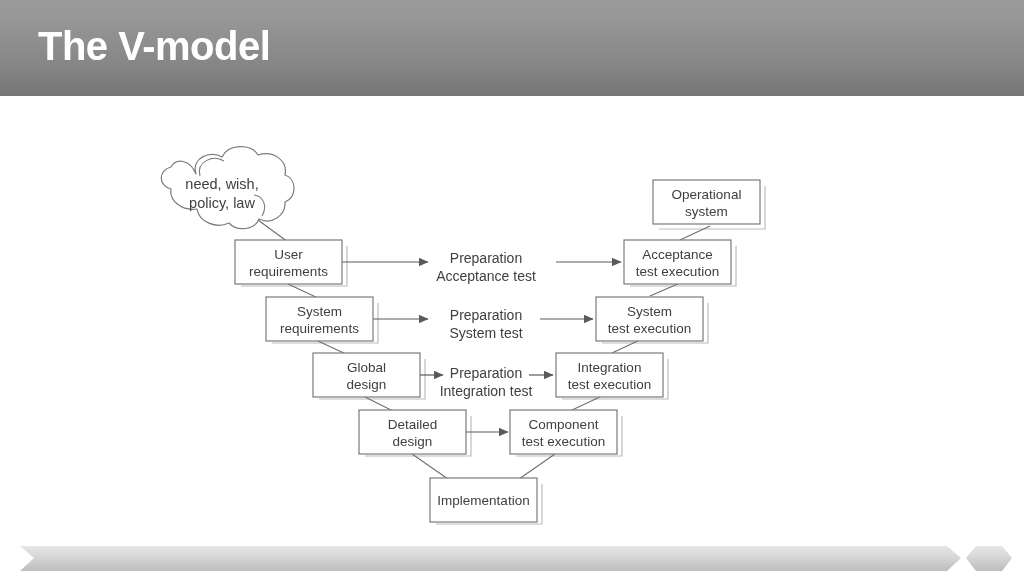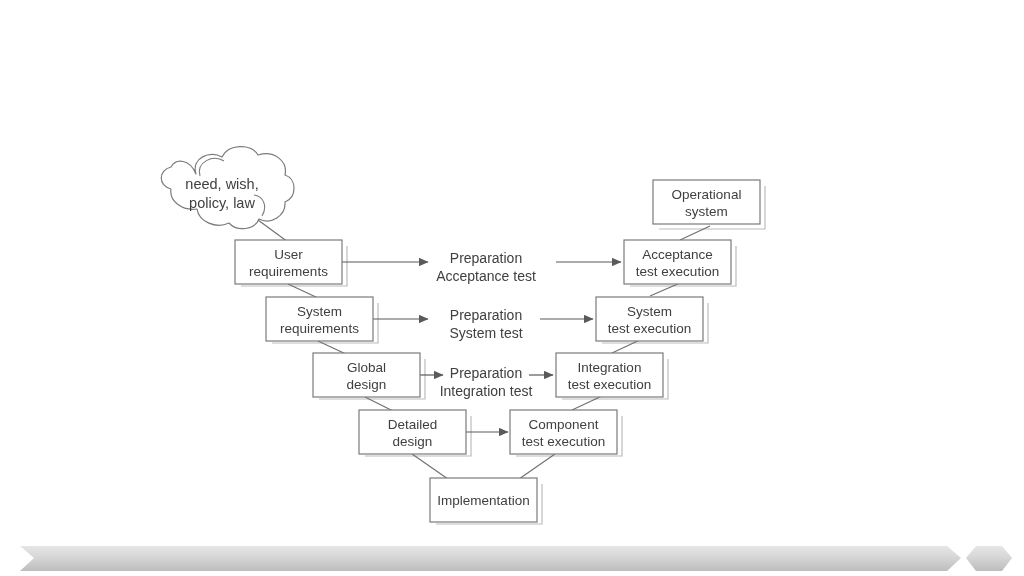--- a/index.html
+++ b/index.html
@@ -62,20 +62,23 @@
     top: 540px;
     width: 1024px;
     height: 36px;
   }
 </style>
 </head>
 <body>
 
 <div id="slide">
 
+  <div id="title-bar">
+    <div id="title-text">The V-model</div>
+  </div>
 
   <div id="diagram">
     <svg width="1024" height="440" viewBox="0 0 1024 440" xmlns="http://www.w3.org/2000/svg">
       <defs>
         <marker id="arrowhead" markerWidth="8" markerHeight="7" refX="7.5" refY="3.5" orient="auto">
           <polygon points="0 0, 8 3.5, 0 7" fill="#5a5a5a"></polygon>
         </marker>
       </defs>
 
       <g stroke="#bcbcbc" stroke-width="1.2" fill="none">

